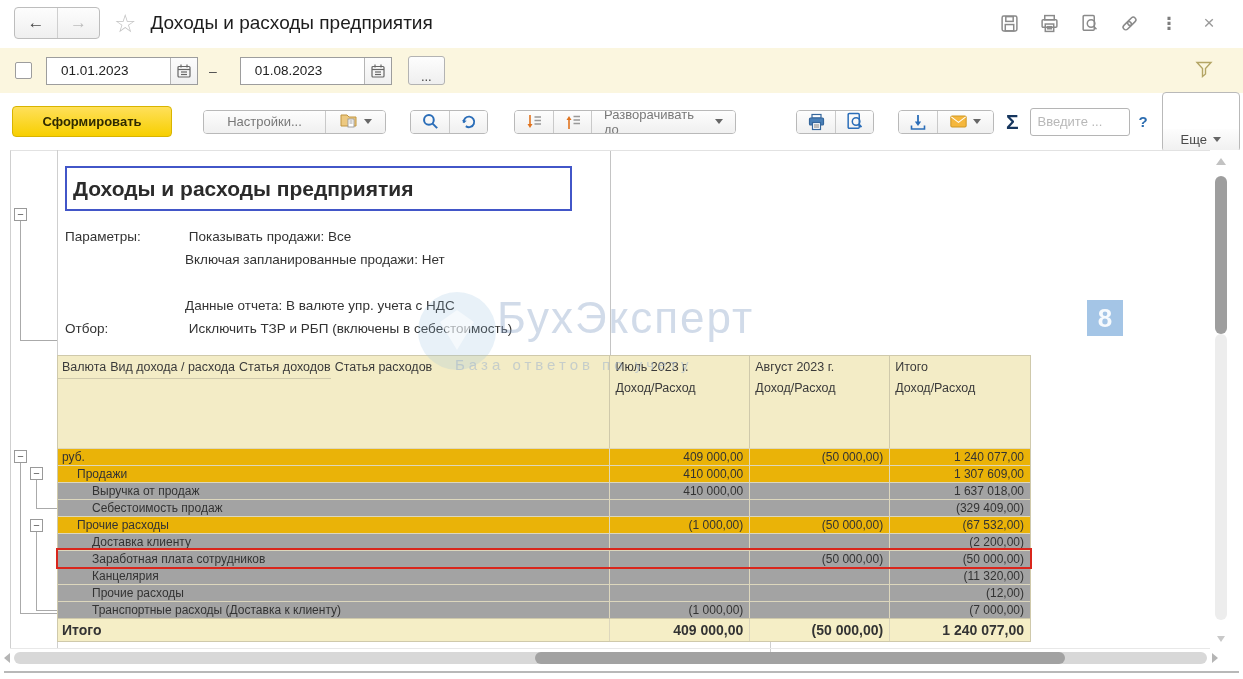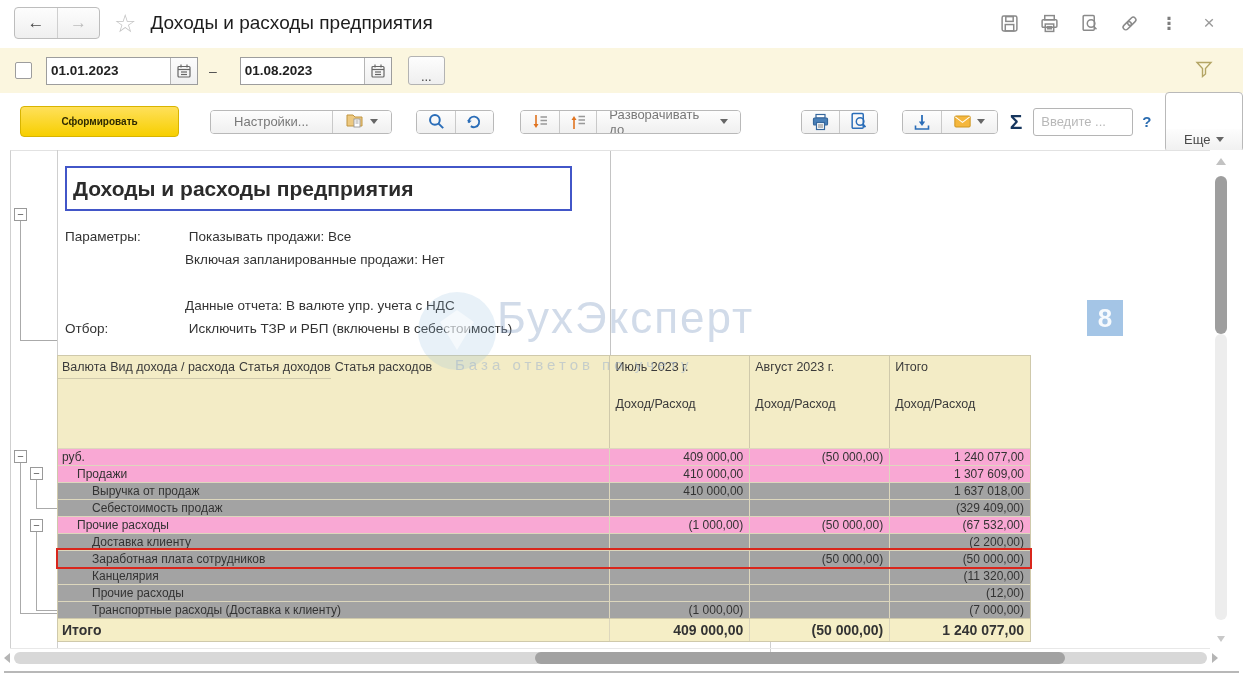--- a/index.html
+++ b/index.html
@@ -19,33 +19,33 @@
   .topicons { margin-left:auto; margin-right:24px; display:flex; align-items:center; gap:20px; }
   .tico { width:20px; height:20px; display:flex; align-items:center; justify-content:center; cursor:pointer; }
   .tico svg { stroke:#8a8a8a; fill:none; stroke-width:1.4; }
   .kebab { font-size:17px; font-weight:bold; color:#7d7d7d; }
   .xclose { font-size:19px; color:#9a9a9a; }
 
   
   .filterrow { position:absolute; left:0; top:48px; width:100%; height:45px; background:#fbf6df; display:flex; align-items:center; }
   .chk { width:17px; height:17px; background:#fff; border:1px solid #9d9d9d; border-radius:2px; margin-left:15px; cursor:pointer; }
   .dateinput { display:flex; margin-left:14px; border:1px solid #9d9d9d; background:#fff; height:28px; width:152px; }
-  .dateinput .dval { flex:1; font-size:13.5px; color:#222; padding:5px 4px;font-weight:bold; }
+  .dateinput .dval { flex:1; font-size:13.5px; color:#222; padding:5px 14px; }
   .dateinput .calbtn { width:27px; border-left:1px solid #b5b5b5; display:flex; align-items:center; justify-content:center; background:linear-gradient(#fcfcfc,#f0f0f0); cursor:pointer; }
   .dash { margin:0 9px 0 11px; color:#555; font-size:14px; }
   .dotsbtn { margin-left:16px; width:37px; height:29px; border:1px solid #b3b3b3; border-radius:3px; background:linear-gradient(#fdfdfd,#efefef); color:#444; font-size:13px; display:flex; align-items:flex-end; justify-content:center; padding-bottom:7px; cursor:pointer; line-height:0; }
   .funnel { margin-left:auto; margin-right:30px; cursor:pointer; }
 
   
   .toolbar { position:absolute; left:0; top:98px; width:100%; height:47px; background:#fff; display:flex; align-items:center; }
   .btn { height:22px; display:inline-flex; align-items:center; justify-content:center; font-size:13px; color:#787878; background:linear-gradient(#fdfdfd,#f0f0f0); cursor:pointer; padding:0 12px; }
   .grp { display:inline-flex; border:1px solid #b9b9b9; border-radius:4px; overflow:hidden; }
   .grp .btn { border:none; }
   .grp .btn + .btn { border-left:1px solid #c9c9c9; }
-  .primary { margin-left:20px; border:1px solid #d8b400; border-radius:4px; background:linear-gradient(#ffe05a,#f7cf00); color:#2e2a00; font-weight:bold; font-size:10px; width:160px; height:31px; }
+  .primary { margin-left:12px; border:1px solid #d8b400; border-radius:4px; background:linear-gradient(#ffe05a,#f7cf00); color:#2e2a00; font-weight:bold; font-size:13px; width:160px; height:31px; }
   .caret { width:0; height:0; border-left:4px solid transparent; border-right:4px solid transparent; border-top:5px solid #666; display:inline-block; margin-left:6px; }
   .iconbtn { width:38px; padding:0; }
   .sigma { font-size:21px; font-weight:bold; color:#16365e; margin-left:12px; cursor:pointer; }
   .quick { margin-left:11px; width:100px; height:28px; border:1px solid #b5b5b5; border-radius:3px; font-size:13px; padding:0 7px; color:#333; outline:none; font-family:inherit; }
   .quick::placeholder { color:#b8b8b8; }
   .help { color:#2b6cb0; font-weight:bold; font-size:15px; margin-left:9px; cursor:pointer; }
 
   
   .report { position:absolute; left:0; top:150px; width:1243px; height:505px; background:#fff; }
   .rframe { position:absolute; left:10px; top:0; width:1200px; height:498px; border-left:1px solid #cfcfcf; border-top:1px solid #e2e2e2; }
@@ -71,24 +71,24 @@
   .wm-sub { position:absolute; left:455px; top:206px; font-size:15px; letter-spacing:4px; color:rgba(160,180,205,0.55); white-space:nowrap; }
 
   
   .rtable { position:absolute; left:57px; top:205px; width:974px; z-index:2; font-size:12px; }
   .thead { display:flex; border:1px solid #cfc9ab; border-bottom:none; background:#f3ecc6; height:93px; }
   .th-left { width:553px; border-right:1px solid #cfc9ab; display:flex; flex-direction:row; }
   .th-left .hl { height:23.25px; padding:4px 0 0 4px; border-bottom:1px solid #cfc9ab; font-size:12.5px; color:#3a3a3a; }
   .th-left .hl:last-child { border-bottom:none; }
   .th-col { width:140px; border-right:1px solid #cfc9ab; padding:4px 0 0 5px; font-size:12.5px; color:#3a3a3a; }
   .th-col:last-child { border-right:none; }
-  .th-col .sub { margin-top:23px; }
+  .th-col .sub { margin-top:7px; }
   .t-rows { border-left:1px solid #cfc9ab; border-right:1px solid #cfc9ab; }
   .t-row { display:flex; height:17px; background:#a3a3a3; border-top:1px solid #ddd7bd; }
-  .t-row.group { background:#f9a8d4; }
+  .t-row.group { background:#eab308; }
   .t-row.highlight { position:relative; z-index:3; box-shadow:0 0 0 2px #d9261c; }
   .tc { overflow:hidden; white-space:nowrap; line-height:16px; color:#333; }
   .tc.label { width:553px; border-right:1px solid #ddd7bd; }
   .tc.num { width:140px; text-align:right; padding-right:6px; border-right:1px solid #ddd7bd; }
   .tc.num:last-child { border-right:none; }
   .t-total { display:flex; height:24px; background:#f5eec6; border:1px solid #cfc9ab; font-weight:bold; font-size:14px; }
   .t-total .tc { line-height:23px; }
   .t-total .tc.label { padding-left:4px; border-right:1px solid #ddd7bd; }
 
   

